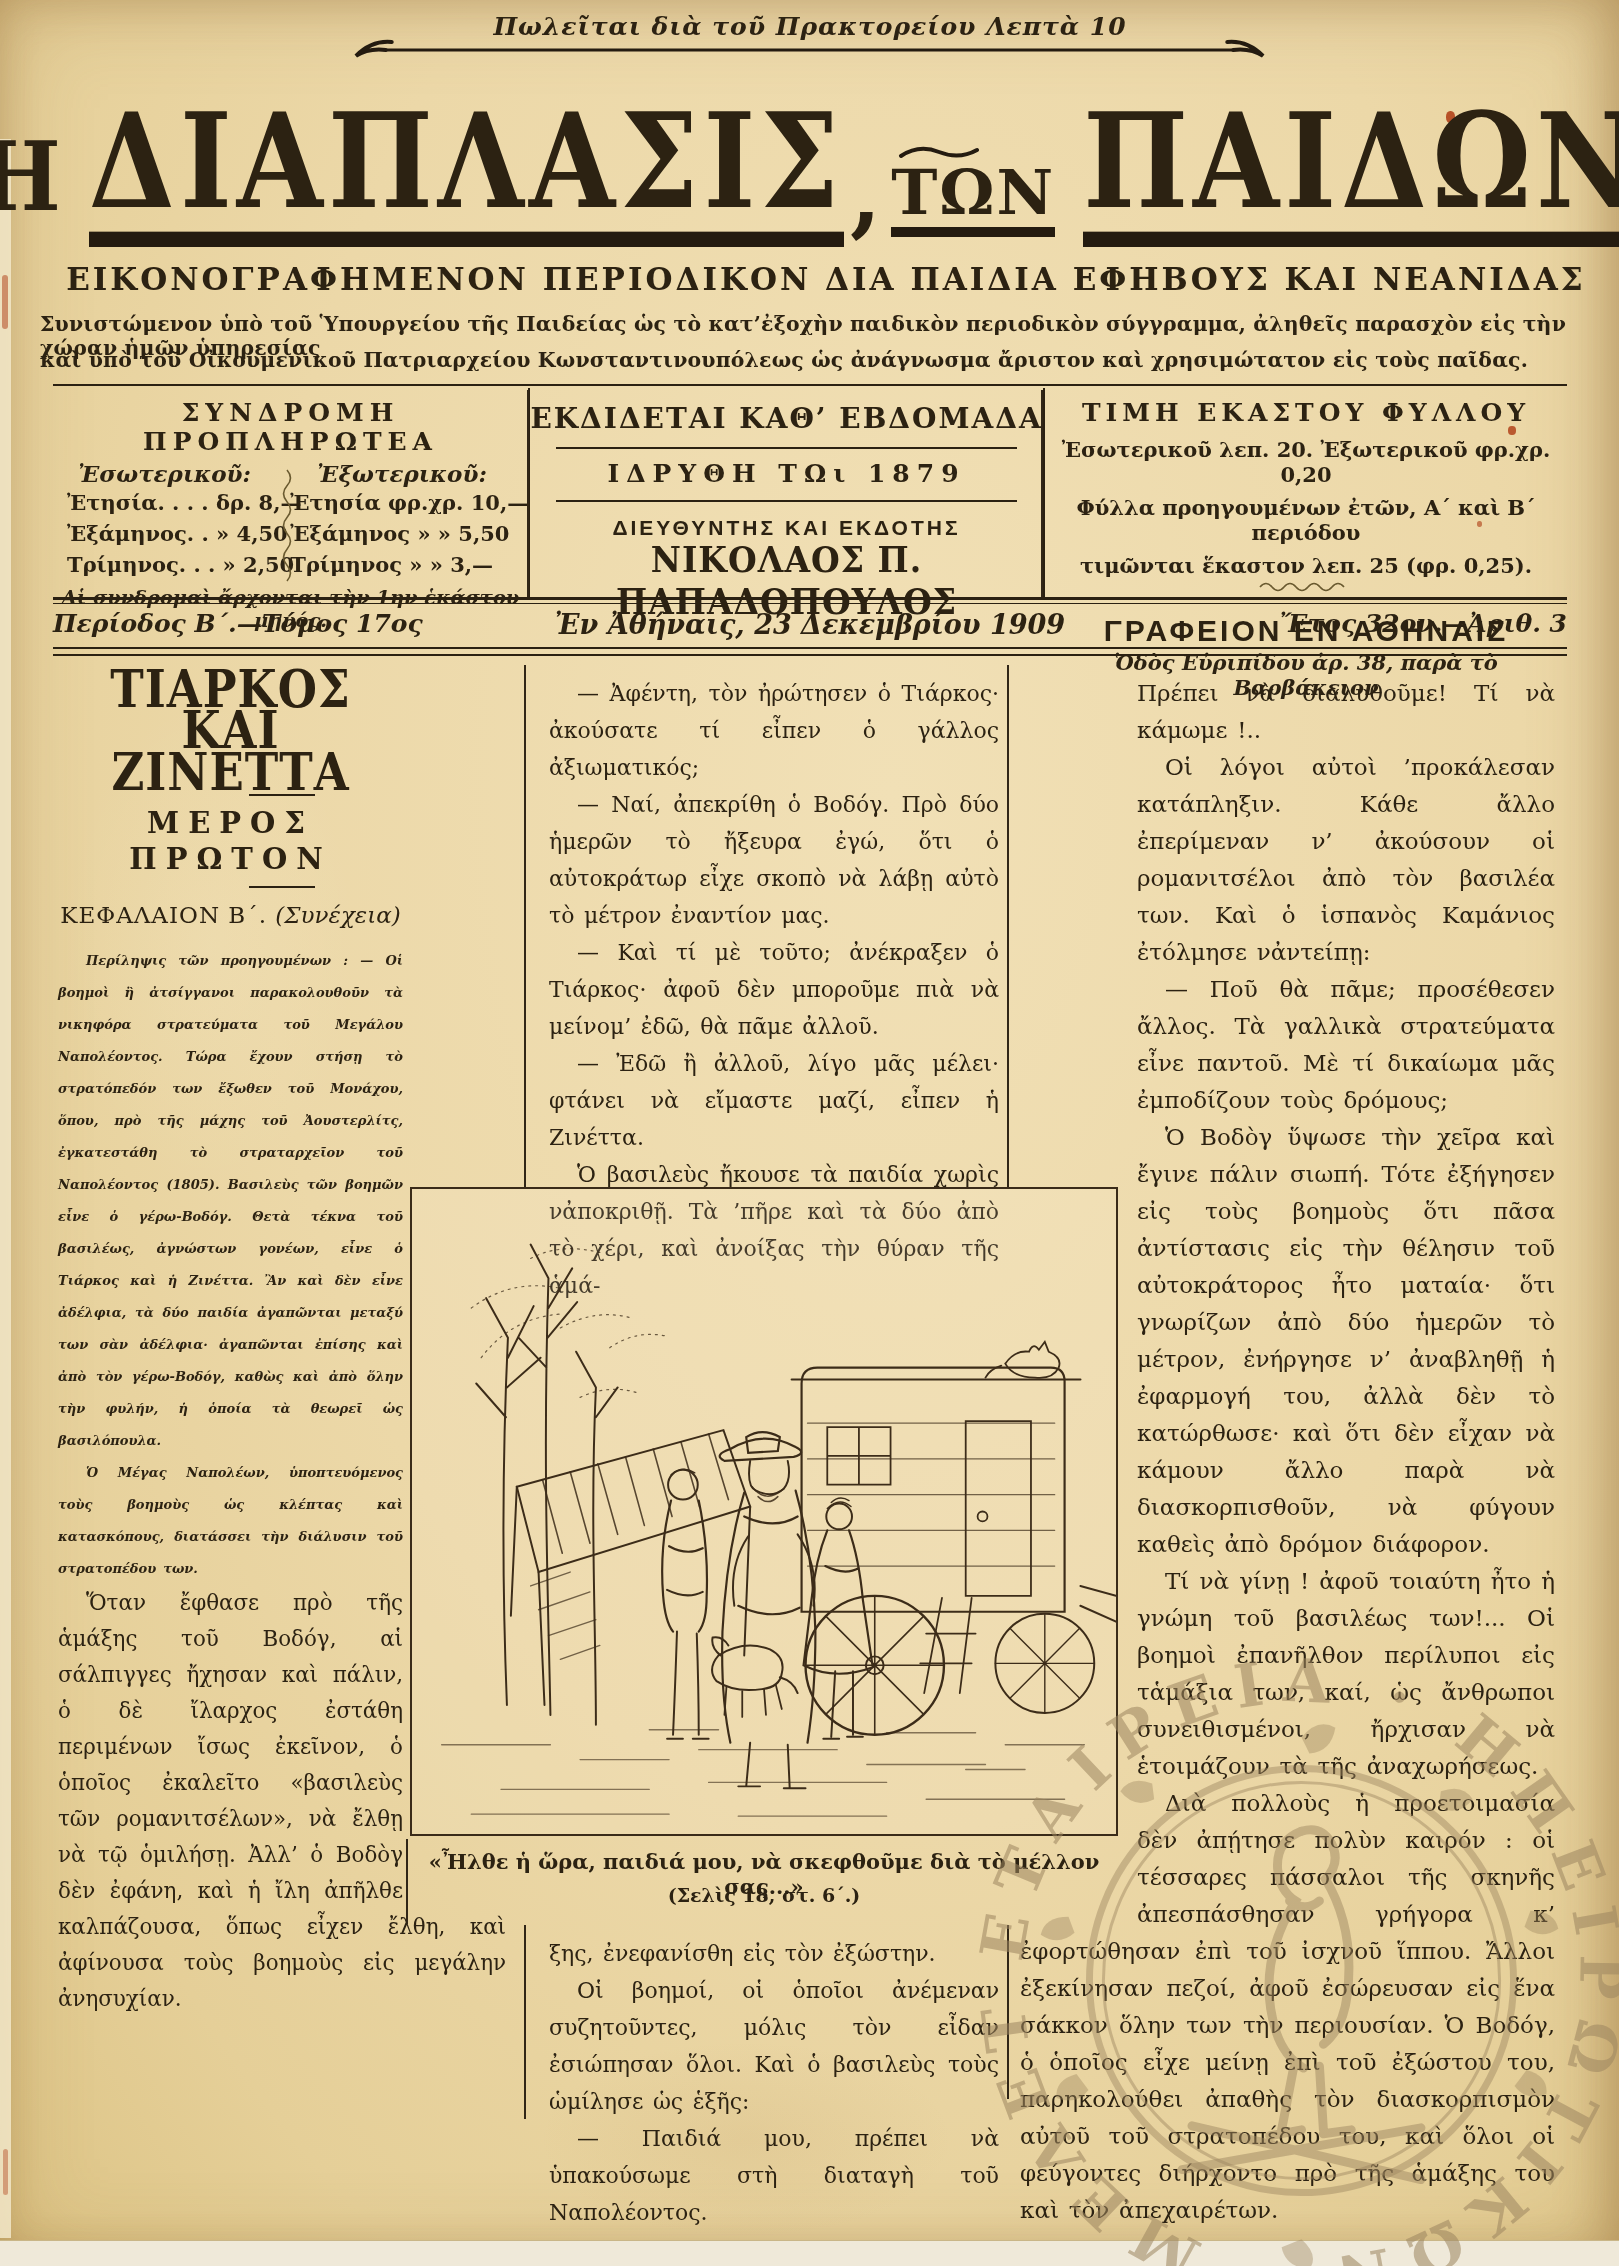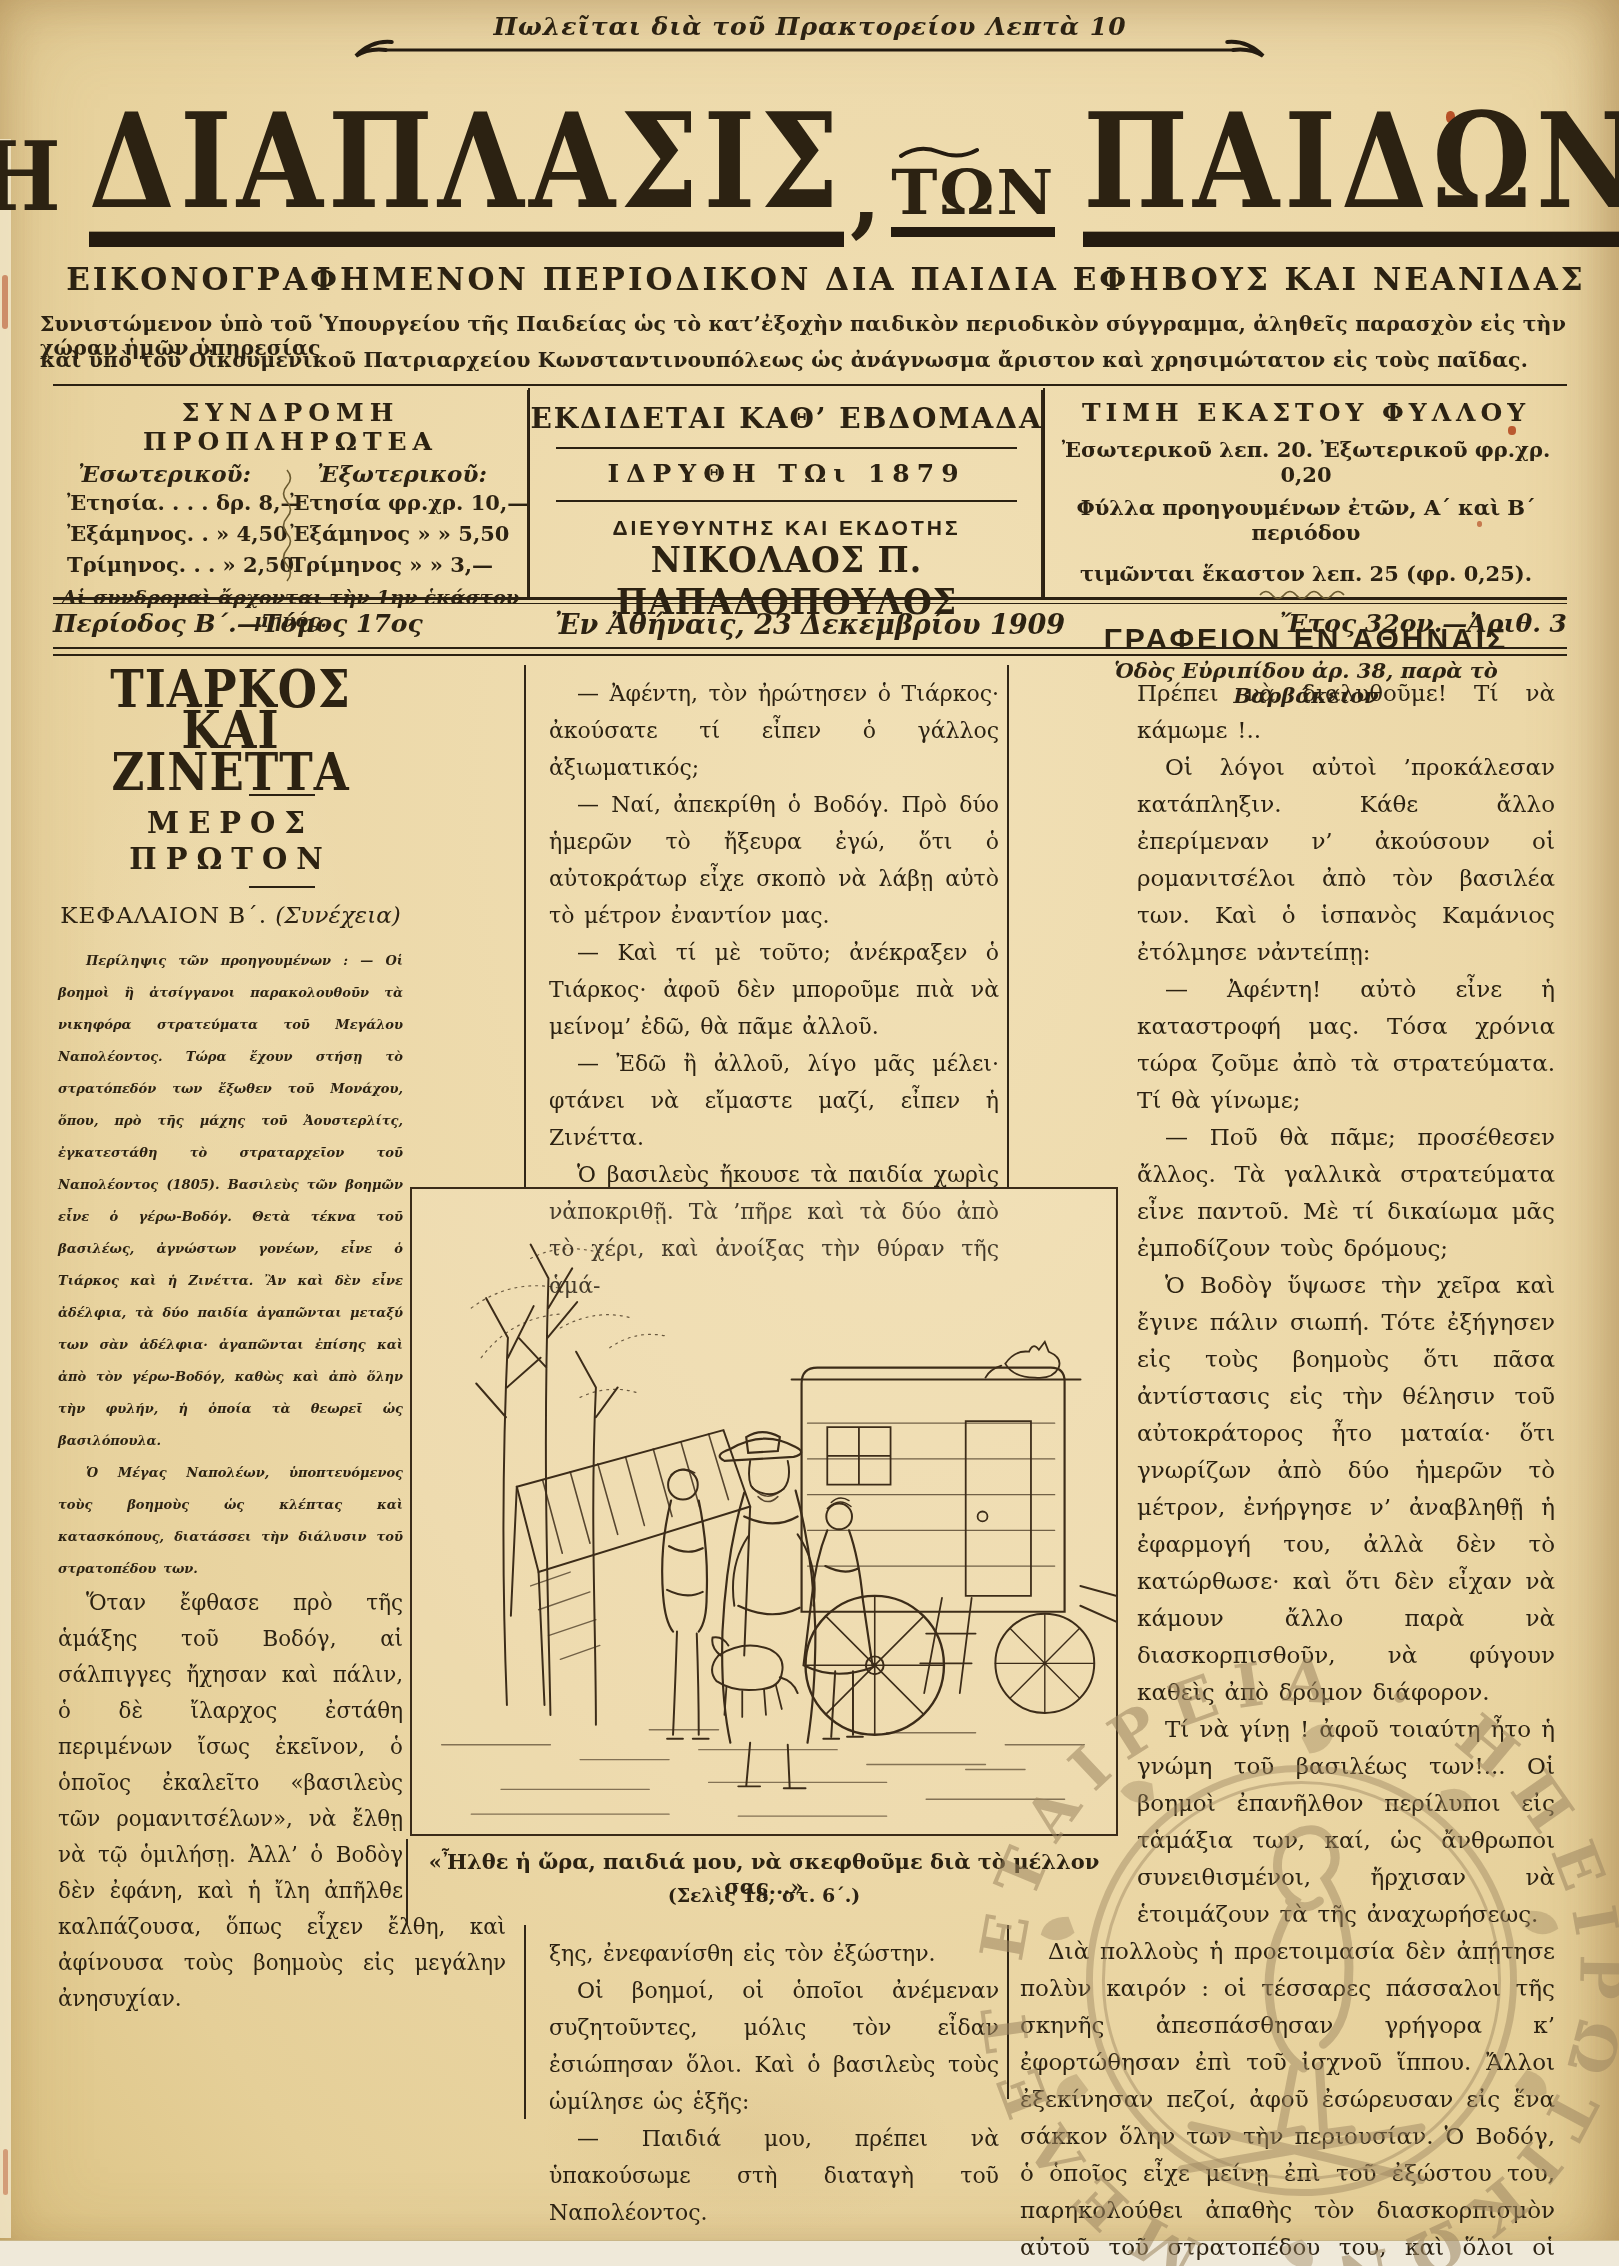--- a/index.html
+++ b/index.html
@@ -54,21 +54,21 @@
   .hA-note{margin-top:6px;text-align:center;font-size:19.4px;font-weight:bold;font-style:italic;}
   .squiggle-v{position:absolute;left:48%;top:6px;}
   .hB-l1{margin-top:14px;text-align:center;font-size:28px;font-weight:bold;letter-spacing:2px;}
   .hB-rule{width:90%;height:2px;background:#2b2112;margin:12px auto 10px auto;}
   .hB-l2{text-align:center;font-size:25px;font-weight:bold;letter-spacing:7px;}
   .hB-l3{margin-top:14px;text-align:center;font-family:"Liberation Sans","DejaVu Sans",sans-serif;
     font-size:21px;font-weight:bold;letter-spacing:3px;}
   .hB-l4{margin-top:2px;text-align:center;font-size:33px;font-weight:bold;letter-spacing:1px;transform:scaleY(1.08);}
   .hC-head{margin-top:10px;text-align:center;font-size:25px;font-weight:bold;letter-spacing:5px;}
   .hC-l{text-align:center;font-size:21px;font-weight:bold;}
-  .hC-l1{margin-top:10px;} .hC-l2{margin-top:8px;} .hC-l3{margin-top:16px;}
+  .hC-l1{margin-top:10px;} .hC-l2{margin-top:8px;} .hC-l3{margin-top:8px;}
   .squiggle-h{display:block;margin:2px auto 0 auto;}
   .hC-off{margin-top:22px;text-align:center;font-family:"Liberation Sans","DejaVu Sans",sans-serif;
     font-size:30px;font-weight:bold;letter-spacing:3px;}
   .hC-addr{margin-top:2px;text-align:center;font-size:21px;font-weight:bold;font-style:italic;}
 
   .dateline{position:absolute;left:53px;top:609px;width:1514px;display:flex;
     font-weight:bold;font-style:italic;}
   .dl-left{width:30%;font-size:25px;}
   .dl-center{width:40%;text-align:center;font-size:27px;}
   .dl-right{width:30%;text-align:right;font-size:25px;}
@@ -240,21 +240,20 @@
   <div class="col col2 col2b">
     <p class="para noindent">ξης, ἐνεφανίσθη εἰς τὸν ἐξώστην.</p>
     <p class="para">Οἱ βοημοί, οἱ ὁποῖοι ἀνέμεναν συζητοῦντες, μόλις τὸν εἶδαν ἐσιώπησαν ὅλοι. Καὶ ὁ βασιλεὺς τοὺς ὡμίλησε ὡς ἑξῆς:</p>
     <p class="para">— Παιδιά μου, πρέπει νὰ ὑπακούσωμε στὴ διαταγὴ τοῦ Ναπολέοντος.</p>
   </div>
 
   <div class="col col3">
     <div class="cut-left"></div>
     <p class="para noindent">Πρέπει νὰ διαλυθοῦμε! Τί νὰ κάμωμε !..</p>
     <p class="para">Οἱ λόγοι αὐτοὶ ’προκάλεσαν κατάπληξιν. Κάθε ἄλλο ἐπερίμεναν ν’ ἀκούσουν οἱ ρομανιτσέλοι ἀπὸ τὸν βασιλέα των. Καὶ ὁ ἱσπανὸς Καμάνιος ἐτόλμησε νἀντείπῃ:</p>
-    <p class="para">— Ἀφέντη! αὐτὸ εἶνε ἡ καταστροφή μας. Τόσα χρόνια τώρα ζοῦμε ἀπὸ τὰ στρατεύματα. Τί θὰ γίνωμε;</p>
     <p class="para">— Ποῦ θὰ πᾶμε; προσέθεσεν ἄλλος. Τὰ γαλλικὰ στρατεύματα εἶνε παντοῦ. Μὲ τί δικαίωμα μᾶς ἐμποδίζουν τοὺς δρόμους;</p>
     <p class="para">Ὁ Βοδὸγ ὕψωσε τὴν χεῖρα καὶ ἔγινε πάλιν σιωπή. Τότε ἐξήγησεν εἰς τοὺς βοημοὺς ὅτι πᾶσα ἀντίστασις εἰς τὴν θέλησιν τοῦ αὐτοκράτορος ἦτο ματαία· ὅτι γνωρίζων ἀπὸ δύο ἡμερῶν τὸ μέτρον, ἐνήργησε ν’ ἀναβληθῇ ἡ ἐφαρμογή του, ἀλλὰ δὲν τὸ κατώρθωσε· καὶ ὅτι δὲν εἶχαν νὰ κάμουν ἄλλο παρὰ νὰ διασκορπισθοῦν, νὰ φύγουν καθεὶς ἀπὸ δρόμον διάφορον.</p>
     <p class="para">Τί νὰ γίνῃ ! ἀφοῦ τοιαύτη ἦτο ἡ γνώμη τοῦ βασιλέως των!... Οἱ βοημοὶ ἐπανῆλθον περίλυποι εἰς τἁμάξια των, καί, ὡς ἄνθρωποι συνειθισμένοι, ἤρχισαν νὰ ἑτοιμάζουν τὰ τῆς ἀναχωρήσεως.</p>
     <p class="para">Διὰ πολλοὺς ἡ προετοιμασία δὲν ἀπῄτησε πολὺν καιρόν : οἱ τέσσαρες πάσσαλοι τῆς σκηνῆς ἀπεσπάσθησαν γρήγορα κ’ ἐφορτώθησαν ἐπὶ τοῦ ἰσχνοῦ ἵππου. Ἄλλοι ἐξεκίνησαν πεζοί, ἀφοῦ ἐσώρευσαν εἰς ἕνα σάκκον ὅλην των τὴν περιουσίαν. Ὁ Βοδόγ, ὁ ὁποῖος εἶχε μείνῃ ἐπὶ τοῦ ἐξώστου του, παρηκολούθει ἀπαθὴς τὸν διασκορπισμὸν αὐτοῦ τοῦ στρατοπέδου του, καὶ ὅλοι οἱ φεύγοντες διήρχοντο πρὸ τῆς ἁμάξης του καὶ τὸν ἀπεχαιρέτων.</p>
 
   </div>
 
   <div class="illus">
     <svg viewBox="0 0 712 650" preserveAspectRatio="none">
       <g stroke="#3c2c19" fill="none" stroke-linecap="round">

